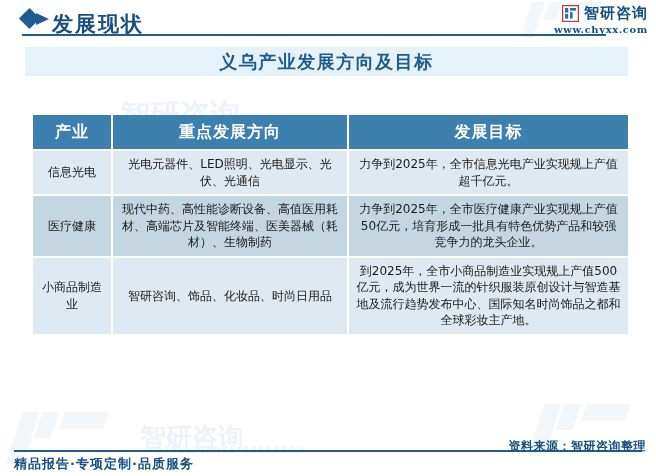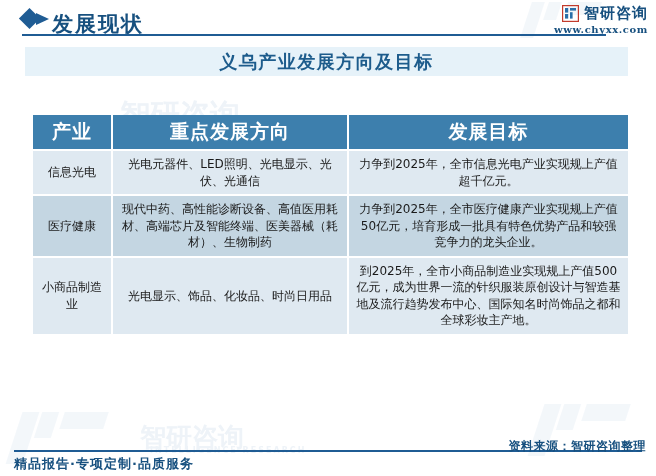--- a/index.html
+++ b/index.html
@@ -147,21 +147,21 @@
   }
   table.matrix {
     border-collapse: separate;
     border-spacing: 2px 2px;
     width: 599px;
     table-layout: fixed;
   }
   table.matrix th {
     background: #3d7fad;
     color: #ffffff;
-    font-size: 19px;
+    font-size: 16px;
     font-weight: 700;
     letter-spacing: 1px;
     height: 30px;
     padding: 2px 4px;
     text-align: center;
     vertical-align: middle;
   }
   table.matrix td {
     font-size: 12px;
     color: #1a1a1a;
@@ -274,21 +274,21 @@
         <td>光电元器件、LED照明、光电显示、光伏、光通信</td>
         <td>力争到2025年，全市信息光电产业实现规上产值超千亿元。</td>
       </tr>
       <tr class="band-b">
         <td>医疗健康</td>
         <td>现代中药、高性能诊断设备、高值医用耗材、高端芯片及智能终端、医美器械（耗材）、生物制药</td>
         <td>力争到2025年，全市医疗健康产业实现规上产值50亿元，培育形成一批具有特色优势产品和较强竞争力的龙头企业。</td>
       </tr>
       <tr class="band-a">
         <td>小商品制造业</td>
-        <td>光电显示、饰品、化妆品、时尚日用品</td>
+        <td>智研咨询、饰品、化妆品、时尚日用品</td>
         <td>到2025年，全市小商品制造业实现规上产值500亿元，成为世界一流的针织服装原创设计与智造基地及流行趋势发布中心、国际知名时尚饰品之都和全球彩妆主产地。</td>
       </tr>
     </tbody>
   </table>
 </div>
 
 <div class="footer-rule"></div>
 <div class="footer-left">精品报告·专项定制·品质服务</div>
 <div class="footer-right">资料来源：智研咨询整理</div>
 

